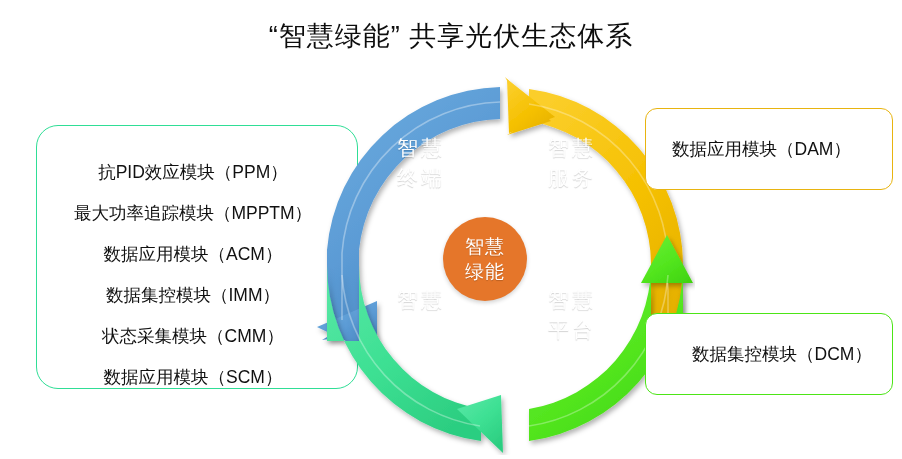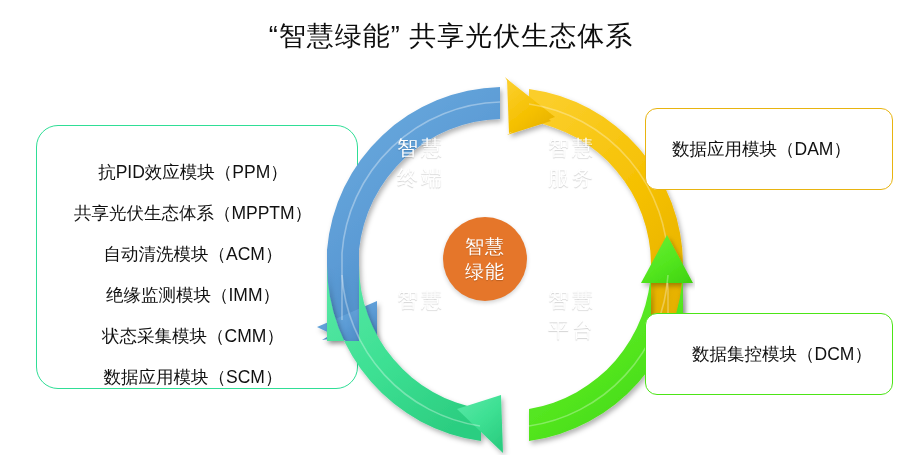--- a/index.html
+++ b/index.html
@@ -107,23 +107,23 @@
 </head>
 <body>
 
 <div id="stage">
 
   <div class="title">“智慧绿能” 共享光伏生态体系</div>
 
   <div class="left-panel"></div>
   <div class="left-list">
     <div class="item">抗PID效应模块（PPM）</div>
-    <div class="item">共享光伏生态体系（MPPTM）</div>
-    <div class="item">自动清洗模块（ACM）</div>
-    <div class="item">绝缘监测模块（IMM）</div>
+    <div class="item">最大功率追踪模块（MPPTM）</div>
+    <div class="item">数据应用模块（ACM）</div>
+    <div class="item">数据集控模块（IMM）</div>
     <div class="item">状态采集模块（CMM）</div>
     <div class="item">数据应用模块（SCM）</div>
   </div>
 
   <svg id="wheel" viewBox="0 0 380 380">
     <defs>
       <linearGradient id="gblue" x1="0" y1="0" x2="0.6" y2="1">
         <stop offset="0%" stop-color="#6FAEE0"></stop>
           <stop offset="55%" stop-color="#5B9BD5"></stop>
           <stop offset="100%" stop-color="#4A86C0"></stop>

